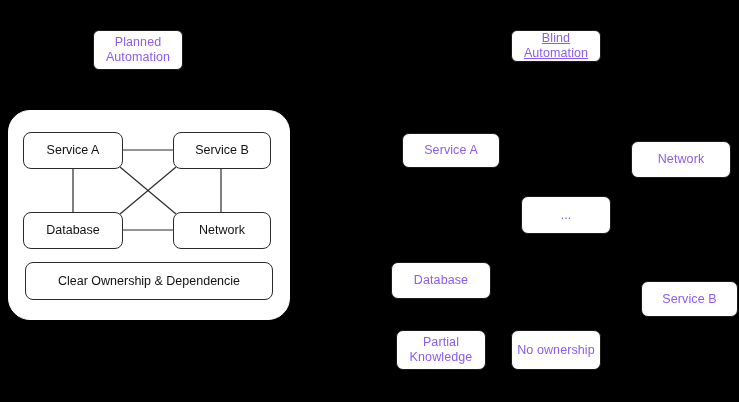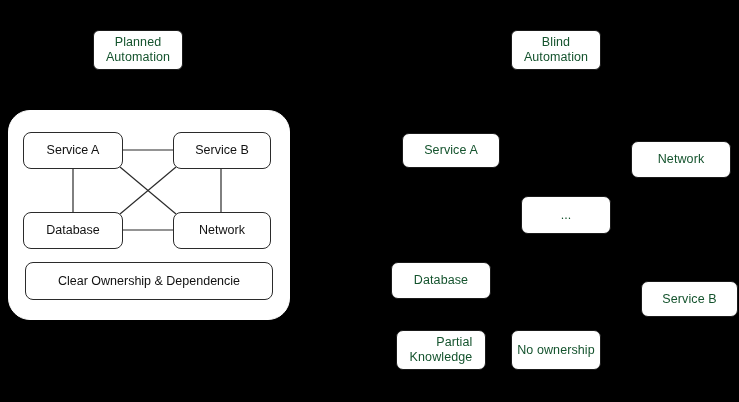--- a/index.html
+++ b/index.html
@@ -18,21 +18,21 @@
   .node {
     position: absolute;
     background: #ffffff;
     border: 1px solid #1a1a1a;
     border-radius: 7px;
     box-sizing: border-box;
     display: flex;
     align-items: center;
     justify-content: center;
     text-align: center;
-    color: #14532d;
+    color: #8b5cf6;
     font-size: 12.5px;
     line-height: 15px;
     letter-spacing: 0.1px;
     white-space: pre-line;
     padding: 2px 4px;
   }
   .title-node {
     border-radius: 6px;
   }
   .group-panel {
@@ -96,31 +96,31 @@
   <div class="inner-node" style="left:23px; top:132px; width:100px; height:37px;">Service A</div>
 
   <div class="inner-node" style="left:173px; top:132px; width:98px; height:37px;">Service B</div>
 
   <div class="inner-node" style="left:23px; top:212px; width:100px; height:37px;">Database</div>
 
   <div class="inner-node" style="left:173px; top:212px; width:98px; height:37px;">Network</div>
 
   <div class="inner-node wide-node" style="left:25px; top:262px; width:248px; height:38px; border-radius:8px;">Clear Ownership &amp; Dependencie</div>
 
-  <div class="node title-node" style="left:511px; top:30px; width:90px; height:40px;">Blind
+  <div class="node title-node" style="left:511px; top:30px; width:90px; height:32px;text-decoration:underline;">Blind
 Automation</div>
 
   <div class="node" style="left:402px; top:133px; width:98px; height:35px;">Service A</div>
 
   <div class="node" style="left:631px; top:141px; width:100px; height:37px;">Network</div>
 
   <div class="node" style="left:521px; top:196px; width:90px; height:38px;">...</div>
 
   <div class="node" style="left:391px; top:262px; width:100px; height:37px;">Database</div>
 
   <div class="node" style="left:641px; top:281px; width:97px; height:36px;">Service B</div>
 
-  <div class="node" style="left:396px; top:330px; width:90px; height:40px;text-align:right;">Partial
+  <div class="node" style="left:396px; top:330px; width:90px; height:40px;">Partial
 Knowledge</div>
 
   <div class="node" style="left:511px; top:330px; width:90px; height:40px;text-align:right;">No ownership</div>
 
 </div>
 
 </body></html>

